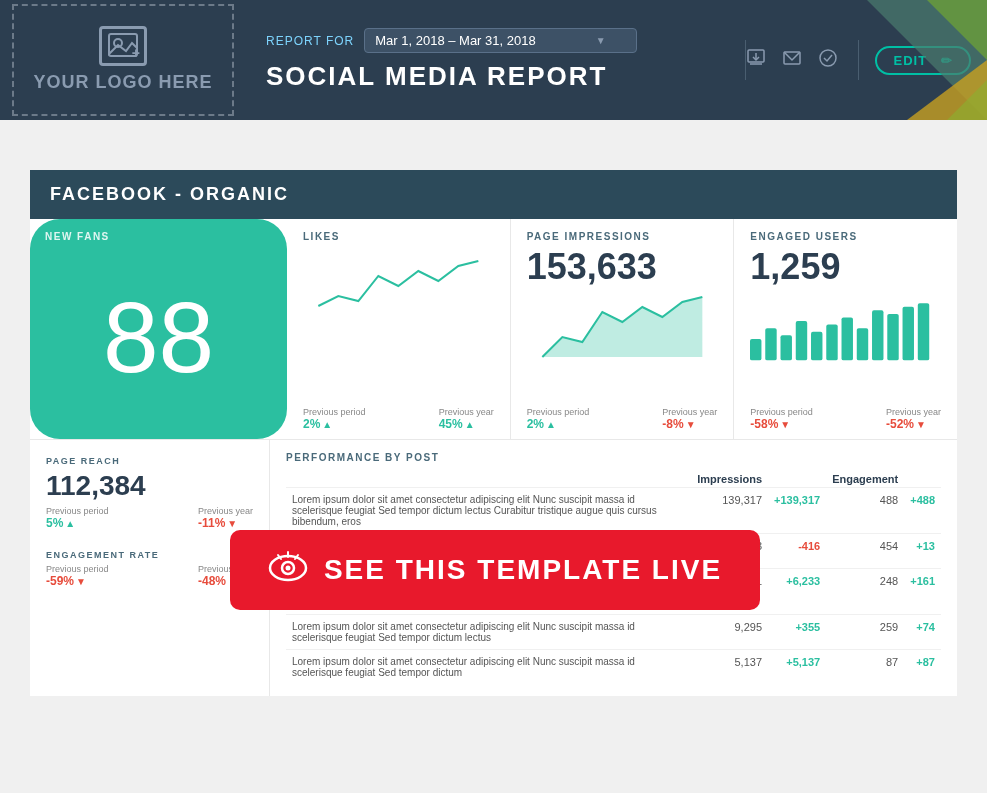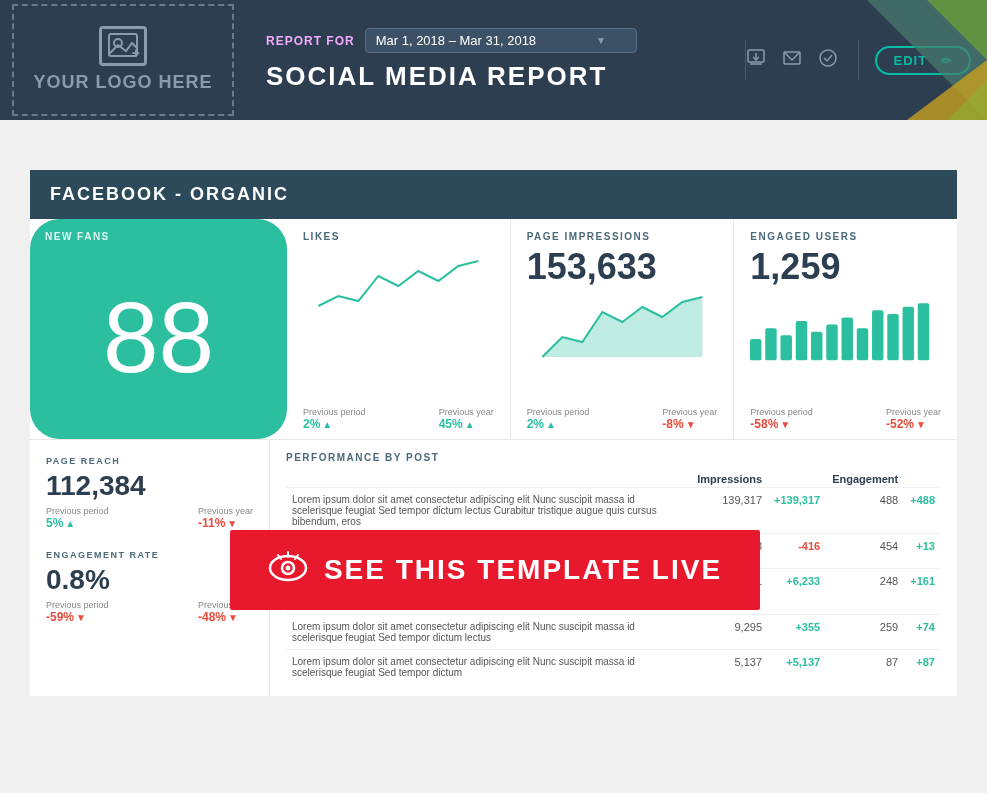--- a/index.html
+++ b/index.html
@@ -62,23 +62,23 @@
       flex: 1;
       padding-left: 20px;
     }
     .report-for-row {
       display: flex;
       align-items: center;
       gap: 10px;
       margin-bottom: 8px;
     }
     .report-for-label {
-      color: #f0abfc;
+      color: #7dd3fc;
       font-size: 12px;
-      font-weight: bold;
+      font-weight: normal;
       letter-spacing: 1px;
     }
     .date-dropdown {
       background: #3d5166;
       border: 1px solid #5a7089;
       border-radius: 4px;
       color: #ffffff;
       font-size: 13px;
       padding: 4px 30px 4px 10px;
       position: relative;
@@ -315,21 +315,21 @@
       left: 230px;
       top: 360px;
       width: 530px;
       height: 80px;
       background: #e8192c;
       display: flex;
       align-items: center;
       justify-content: center;
       gap: 16px;
       z-index: 100;
-      border-radius: 2px;
+      border-radius: 10px;
     }
     .overlay-banner .eye-icon {
       font-size: 32px;
       color: #ffffff;
     }
     .overlay-banner .banner-text {
       color: #ffffff;
       font-size: 28px;
       font-weight: bold;
       letter-spacing: 2px;
@@ -526,21 +526,20 @@
               <span class="prev-label">Previous year</span>
               <span class="prev-value down">
                 <span>-11%</span>
                 <span class="arrow-down">▼</span>
               </span>
             </div>
           </div>
         </div>
         <div class="metric-block">
           <div class="metric-label">ENGAGEMENT RATE</div>
-          <div class="metric-number">0.8%</div>
           <div class="prev-row">
             <div class="prev-item">
               <span class="prev-label">Previous period</span>
               <span class="prev-value down">
                 <span>-59%</span>
                 <span class="arrow-down">▼</span>
               </span>
             </div>
             <div class="prev-item">
               <span class="prev-label">Previous year</span>

